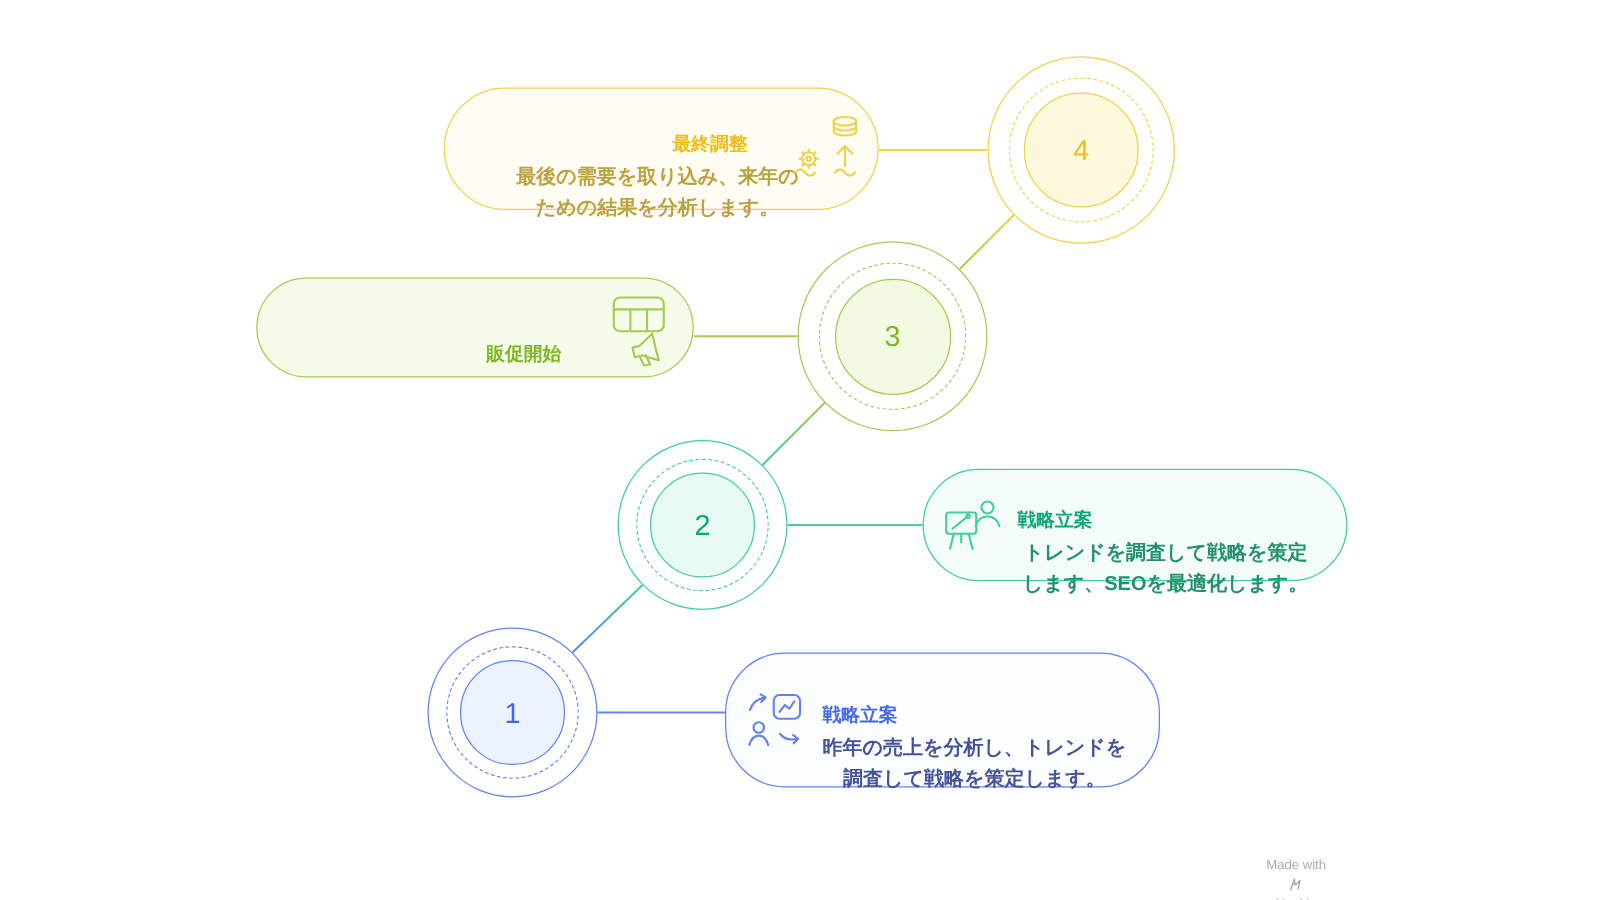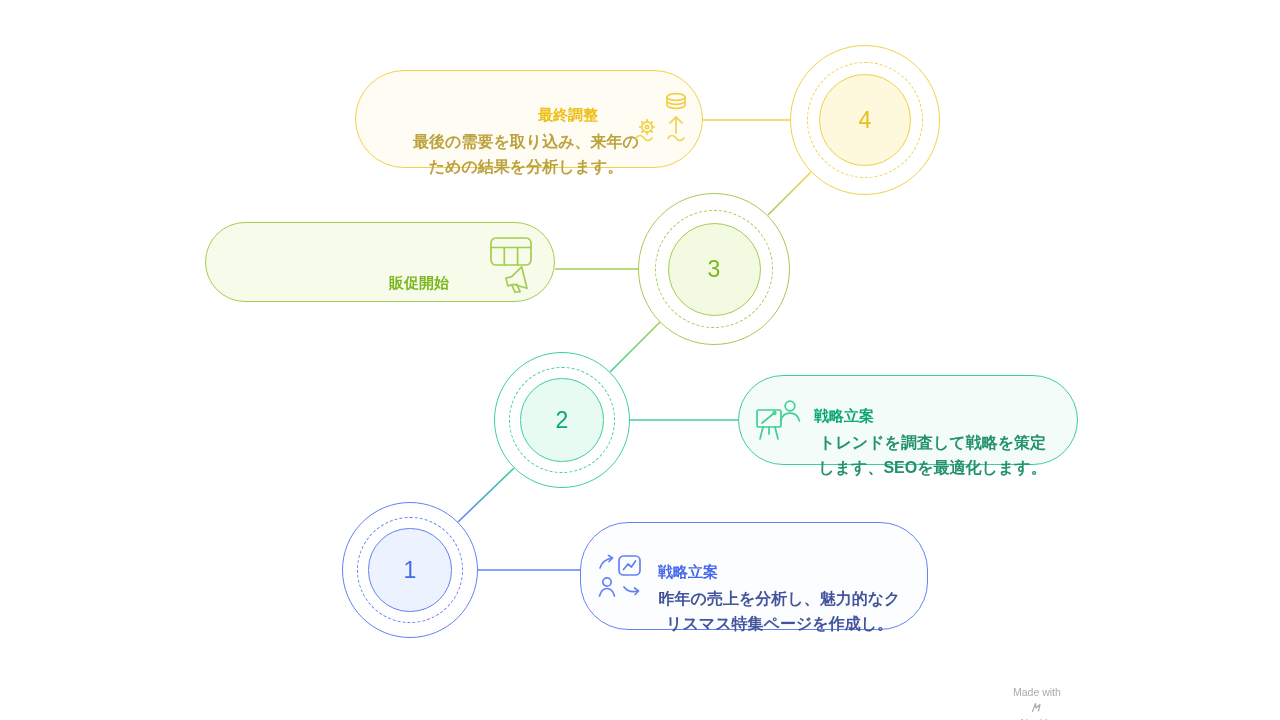--- a/index.html
+++ b/index.html
@@ -100,21 +100,21 @@
           <path d="M2.5 42 C4 36.5 7 34.5 10 34.5 C13 34.5 16 36.5 17.5 42"></path>
         </g>
       <g>
           <path d="M27 33 C30 37 35 38.5 41 37"></path>
           <path d="M37.5 34 L41.5 37 L38 40.5"></path>
         </g>
     </svg>
   </div>
   <div class="body">
     <div class="card-title">戦略立案</div>
-    <div class="card-desc">昨年の売上を分析し、魅力的なクリスマス特集ページを作成し。</div>
+    <div class="card-desc">昨年の売上を分析し、トレンドを調査して戦略を策定します。</div>
   </div>
 </div>
 
 <div class="node s2" style="left:494px; top:352px; width:136px; height:136px;">
   <div class="dash"></div>
   <div class="core">
       <span>2</span>
     </div>
 </div>
 <div class="card s2 lefticons" style="left:738px; top:375px; width:340px; height:90px; border-radius:45px;">

